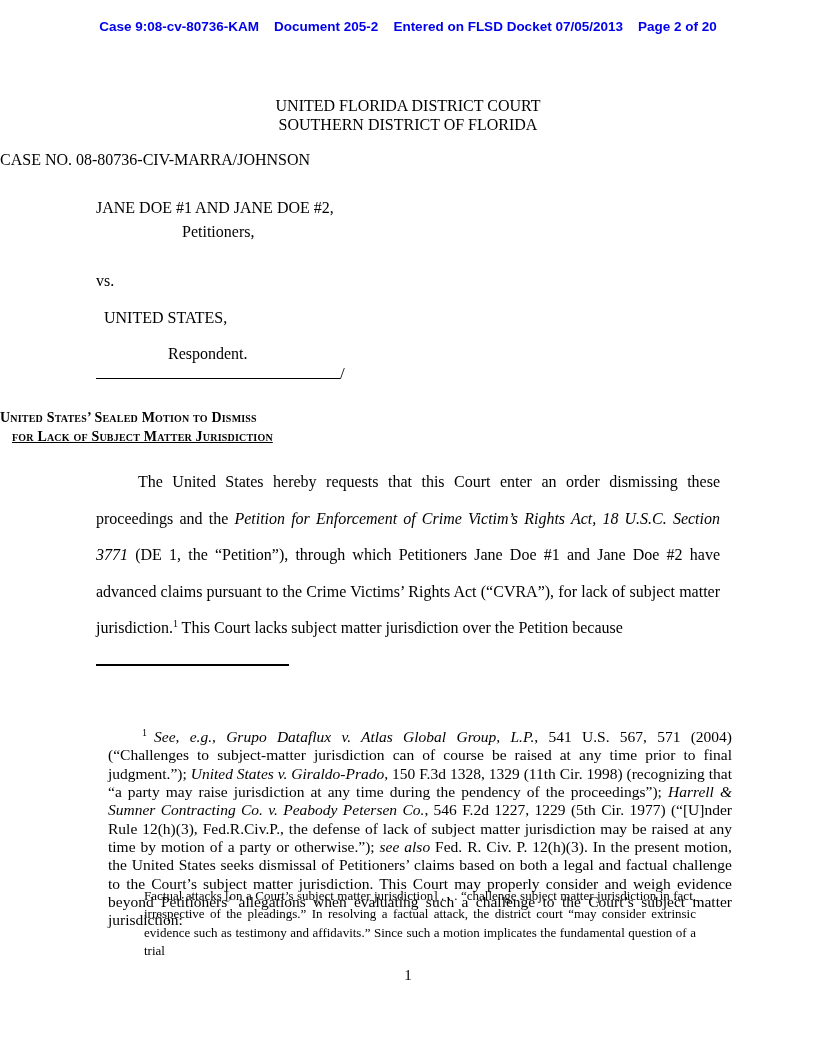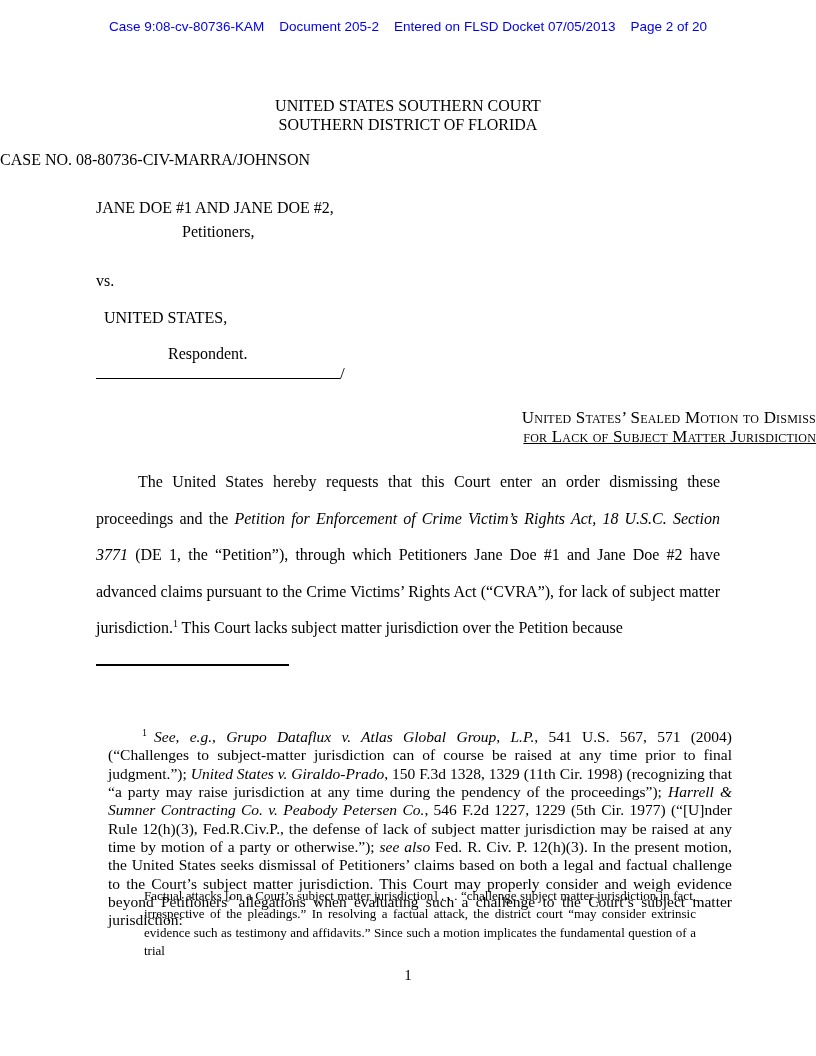--- a/index.html
+++ b/index.html
@@ -19,20 +19,21 @@
     position: absolute;
     top: 19px;
     left: 0;
     right: 0;
     display: flex;
     justify-content: center;
     gap: 15px;
     font-family: "Liberation Sans", sans-serif;
     font-size: 13.5px;
     white-space: nowrap;
+    font-weight: bold;
   }
 
   .court-heading {
     position: absolute;
     top: 96px;
     left: 0;
     width: 100%;
     text-align: center;
     font-size: 16px;
     line-height: 19px;
@@ -54,28 +55,28 @@
   .cap-resp-role   { top: 345px; left: 168px; }
   .cap-rule        { top: 361px; left: 96px; }
   .rule-line { display: inline-block; width: 244px; height: 17px; border-bottom: 1px solid #000; }
   .rule-slash { font-size: 17px; }
 
   .motion-title {
     position: absolute;
     top: 408px;
     left: 0;
     width: 100%;
-    text-align: right;
-    font-size: 17px;
+    text-align: left;
+    font-size: 14px;
     line-height: 19px;
-    font-weight: normal;
+    font-weight: bold;
     font-variant: small-caps;
     letter-spacing: 0.2px;
   }
-  .motion-title .underlined { text-decoration: underline; }
+  .motion-title .underlined { text-decoration: underline; padding-left: 12px; }
 
   .opening {
     position: absolute;
     top: 464px;
     left: 96px;
     width: 624px;
     font-size: 16px;
     line-height: 36.6px;
     text-align: justify;
     text-indent: 42px;
@@ -130,21 +131,21 @@
 <div class="page">
 
   <div class="stamp" style="color: rgb(0, 0, 238);">
     <span>Case 9:08-cv-80736-KAM</span>
     <span>Document 205-2</span>
     <span>Entered on FLSD Docket 07/05/2013</span>
     <span>Page 2 of 20</span>
   </div>
 
   <div class="court-heading">
-    <div>UNITED STATES SOUTHERN COURT</div>
+    <div>UNITED FLORIDA DISTRICT COURT</div>
     <div>SOUTHERN DISTRICT OF FLORIDA</div>
   </div>
 
   <div class="case-no">CASE NO. 08-80736-CIV-MARRA/JOHNSON</div>
 
   <div class="cap cap-names">JANE DOE #1 AND JANE DOE #2,</div>
   <div class="cap cap-petitioners">Petitioners,</div>
   <div class="cap cap-vs">vs.</div>
   <div class="cap cap-respondent">UNITED STATES,</div>
   <div class="cap cap-resp-role">Respondent.</div>

